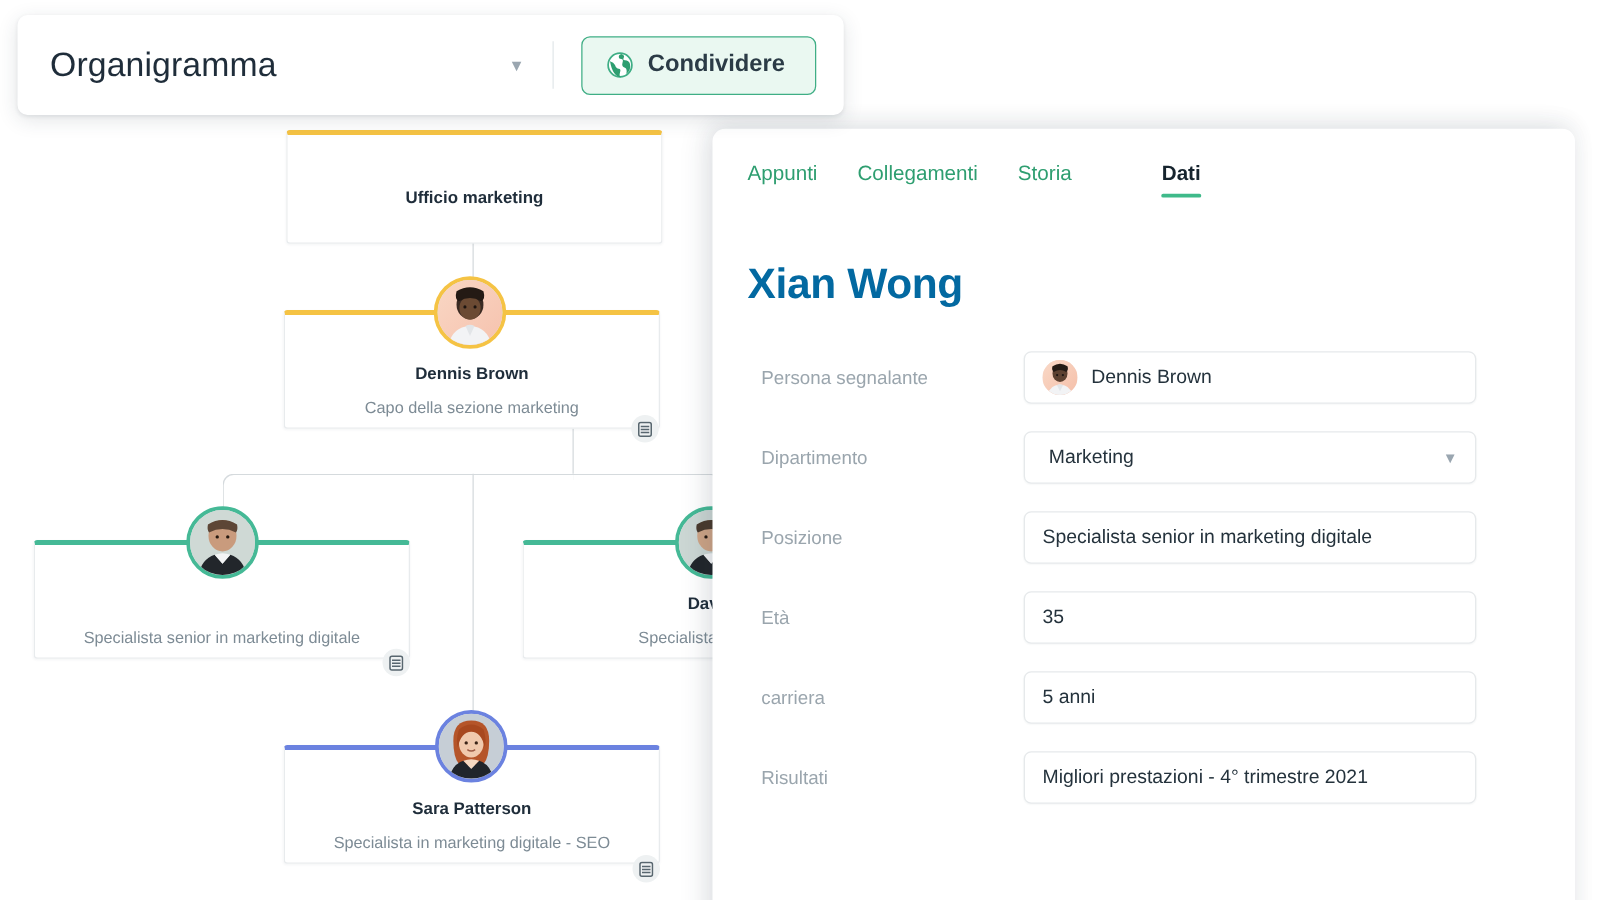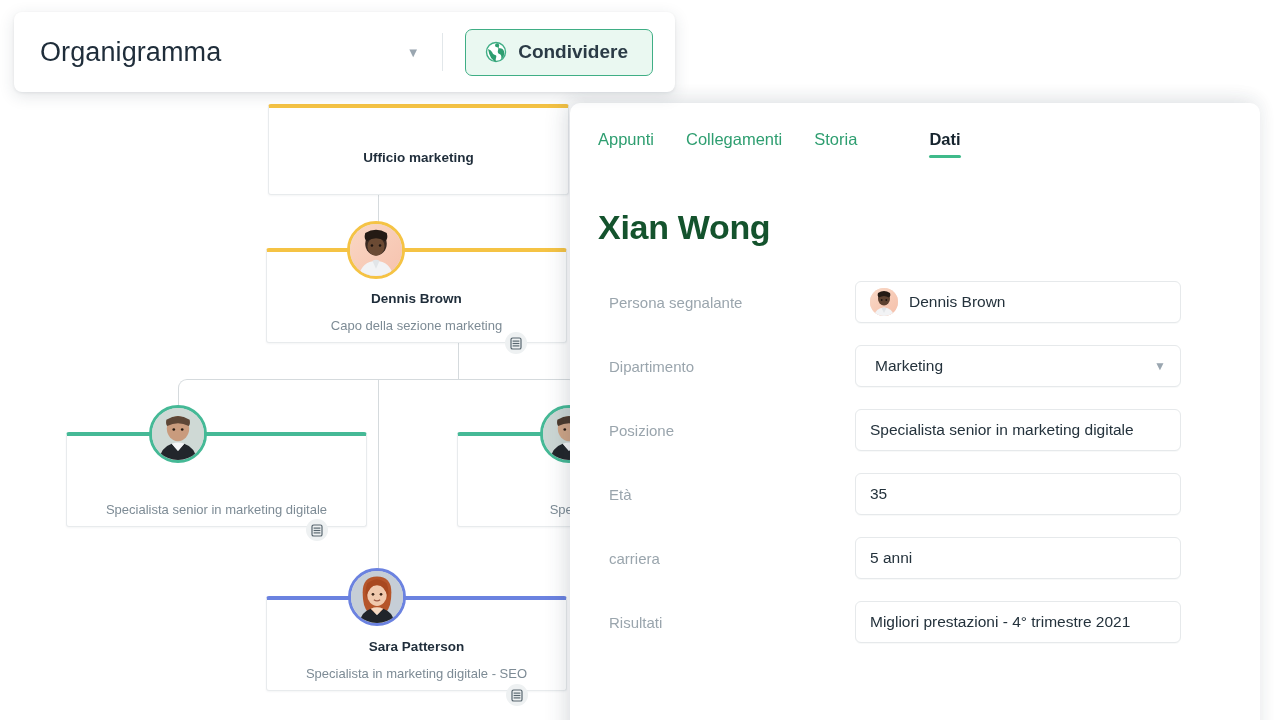--- a/index.html
+++ b/index.html
@@ -44,21 +44,20 @@
   .globe { width: 22px; height: 22px; display:block; }
 
   
   .canvas { position: absolute; inset: 0; }
   .node {
     position: absolute; background: #fff;
     border: 1px solid #e8ebed;
     border-top-width: 4px; border-top-style: solid;
     border-radius: 3px;
     box-shadow: 0 1px 2px rgba(40,55,70,.05);
-    margin-left: 39px;
   }
   .node .nm {
     position: absolute; left: 0; right: 0;
     text-align: center; font-size: 13.5px;
     font-weight: bold; color: #1f2d3a;
   }
   .node .rl {
     position: absolute; left: 0; right: 0;
     text-align: center; font-size: 13px; color: #7d8b95;
   }
@@ -91,27 +90,27 @@
     font-size: 16.5px; color: #2e9e70; cursor: pointer;
     padding-bottom: 9px; position: relative; white-space: nowrap;
   }
   .tab.active { color: #16242e; font-weight: bold; margin-left: 40px; }
   .tab.active::after {
     content: ""; position: absolute; left: 0; right: 0; bottom: 0;
     height: 3px; background: #3fba8a; border-radius: 2px;
   }
   .person-name {
     margin: 50px 0 0 28px;
-    font-size: 34px; font-weight: bold; color: #14532d;
+    font-size: 34px; font-weight: bold; color: #0369a1;
     letter-spacing: -.3px;
   }
   .fields { margin-top: 34px; }
   .field {
     display: flex; align-items: center;
-    height: 42px; margin-bottom: 22px; padding-left: 39px; gap: 36px;
+    height: 42px; margin-bottom: 22px; padding-left: 39px;
   }
   .field .lbl {
     width: 210px; flex: 0 0 210px;
     font-size: 15px; color: #9aa5ad;
   }
   .field .ctl {
     flex: 1 1 auto; height: 42px; margin-right: 79px;
     border: 1px solid #e6e9eb; border-radius: 6px;
     background: #fff; display: flex; align-items: center;
     padding: 0 14px; font-size: 15.5px; color: #24323c;

